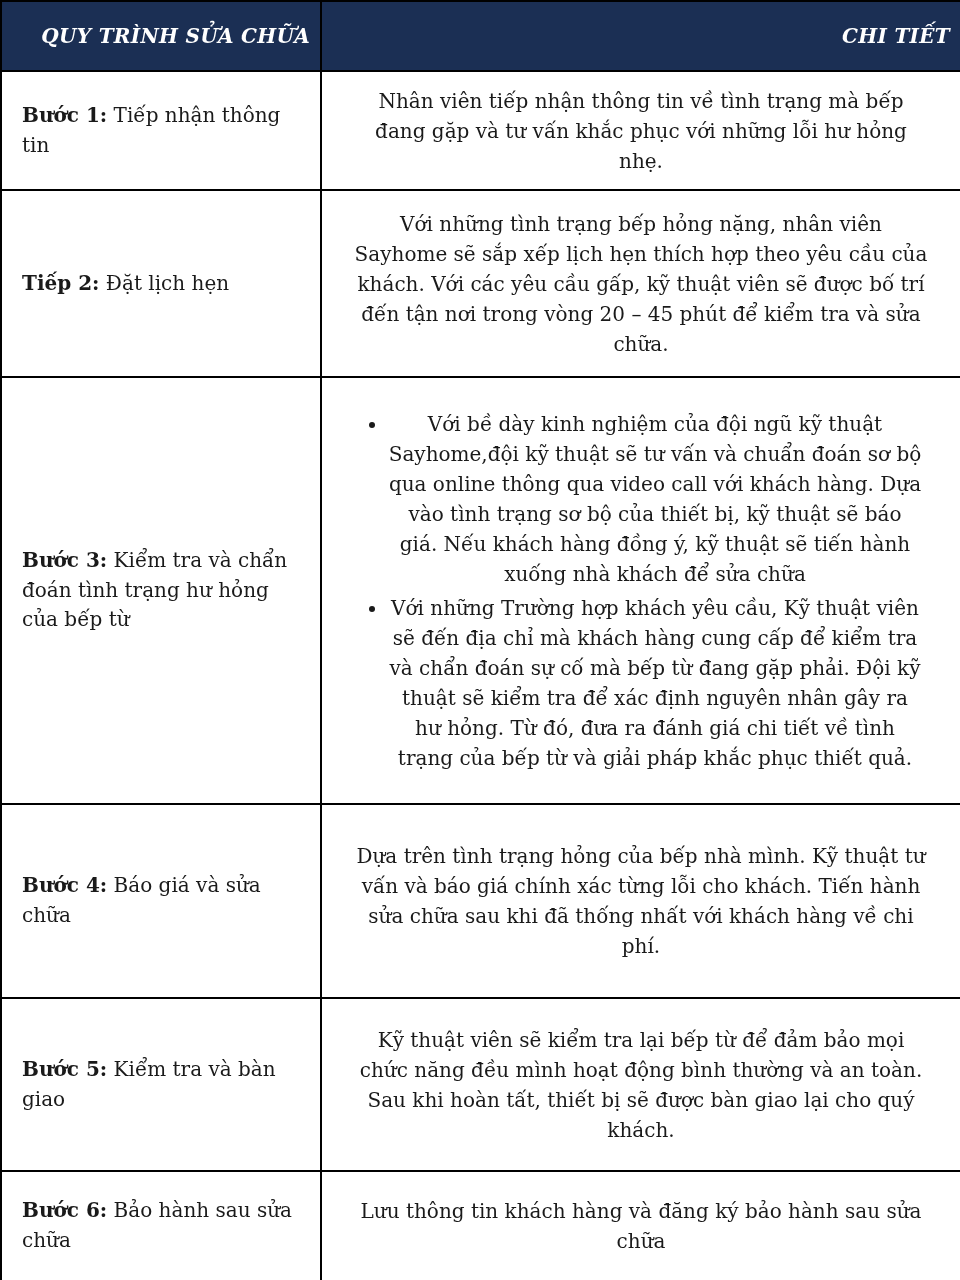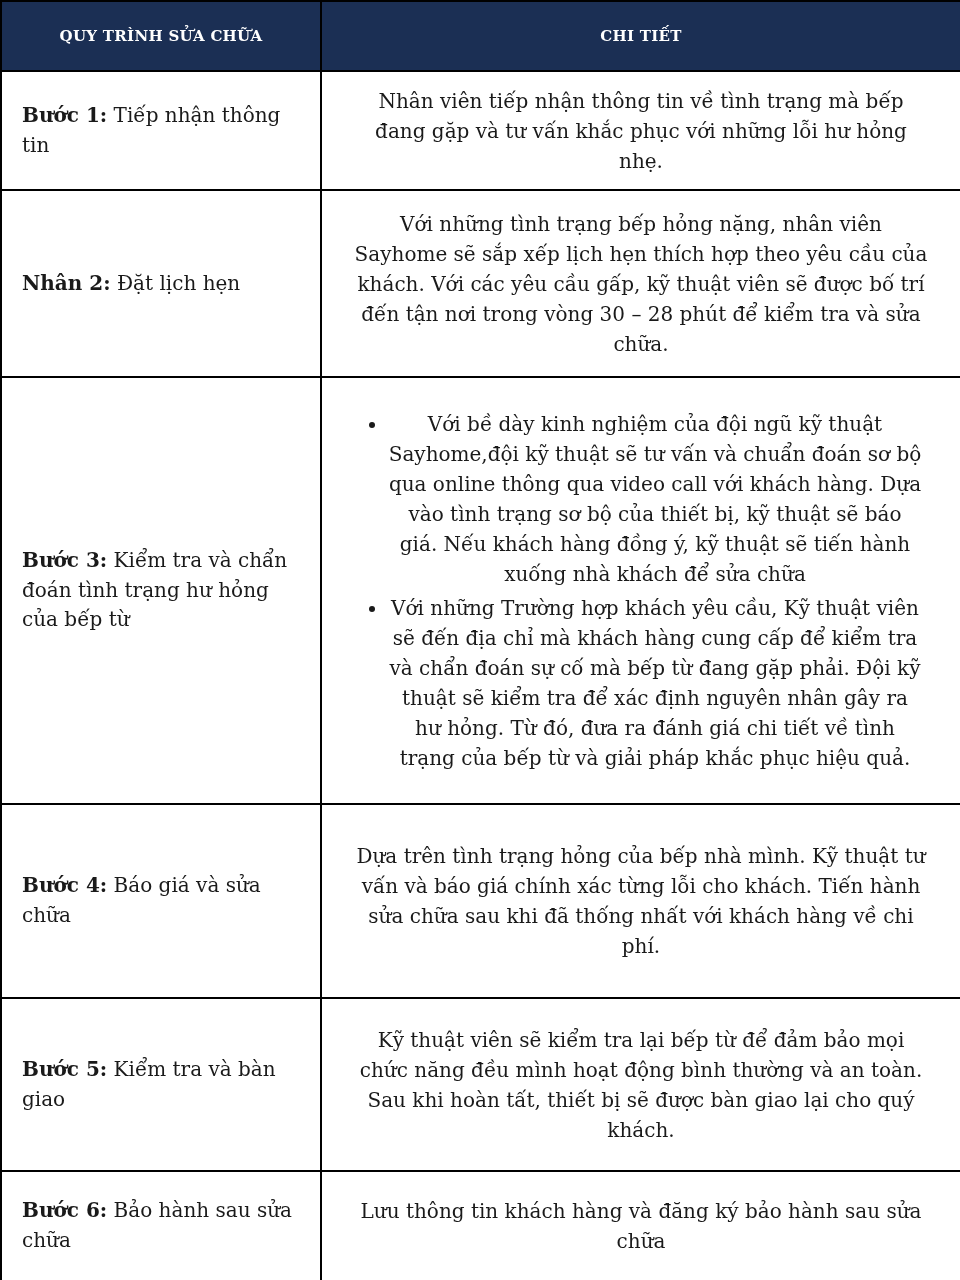--- a/index.html
+++ b/index.html
@@ -29,25 +29,26 @@
   th, td {
     border: 2px solid #000000;
     box-sizing: border-box;
   }
 
   thead tr { height: 70px; }
   thead th {
     background: #1b2f54;
     color: #ffffff;
     font-weight: bold;
-    font-size: 15px;
-    text-align: center;
+    font-size: 20px;
+    text-align: right;
     vertical-align: middle;
     letter-spacing: 0.3px;
     padding: 0 10px;
+    font-style: italic;
   }
 
   tbody tr:nth-child(1) { height: 119px; }
   tbody tr:nth-child(2) { height: 187px; }
   tbody tr:nth-child(3) { height: 427px; }
   tbody tr:nth-child(4) { height: 194px; margin-left: 42px; }
   tbody tr:nth-child(5) { height: 173px; margin-left: 33px; }
   tbody tr:nth-child(6) { height: 110px; margin-top: 44px; }
 
   td.step-cell {
@@ -98,34 +99,34 @@
     <tbody>
       <tr>
         <td class="step-cell">
           <span class="step-label">Bước 1:</span>
           <span class="step-text">Tiếp nhận thông tin</span>
         </td>
         <td class="detail-cell">Nhân viên tiếp nhận thông tin về tình trạng mà bếp đang gặp và tư vấn khắc phục với những lỗi hư hỏng nhẹ.</td>
       </tr>
       <tr>
         <td class="step-cell">
-          <span class="step-label">Nhân 2:</span>
+          <span class="step-label">Tiếp 2:</span>
           <span class="step-text">Đặt lịch hẹn</span>
         </td>
-        <td class="detail-cell">Với những tình trạng bếp hỏng nặng, nhân viên Sayhome sẽ sắp xếp lịch hẹn thích hợp theo yêu cầu của khách. Với các yêu cầu gấp, kỹ thuật viên sẽ được bố trí đến tận nơi trong vòng 30 – 28 phút để kiểm tra và sửa chữa.</td>
+        <td class="detail-cell">Với những tình trạng bếp hỏng nặng, nhân viên Sayhome sẽ sắp xếp lịch hẹn thích hợp theo yêu cầu của khách. Với các yêu cầu gấp, kỹ thuật viên sẽ được bố trí đến tận nơi trong vòng 20 – 45 phút để kiểm tra và sửa chữa.</td>
       </tr>
       <tr>
         <td class="step-cell">
           <span class="step-label">Bước 3:</span>
           <span class="step-text">Kiểm tra và chẩn đoán tình trạng hư hỏng của bếp từ</span>
         </td>
         <td class="detail-cell">
           <ul class="bullet-list">
             <li>Với bề dày kinh nghiệm của đội ngũ kỹ thuật Sayhome,đội kỹ thuật sẽ tư vấn và chuẩn đoán sơ bộ qua online thông qua video call với khách hàng. Dựa vào tình trạng sơ bộ của thiết bị, kỹ thuật sẽ báo giá. Nếu khách hàng đồng ý, kỹ thuật sẽ tiến hành xuống nhà khách để sửa chữa</li>
-            <li>Với những Trường hợp khách yêu cầu, Kỹ thuật viên sẽ đến địa chỉ mà khách hàng cung cấp để kiểm tra và chẩn đoán sự cố mà bếp từ đang gặp phải. Đội kỹ thuật sẽ kiểm tra để xác định nguyên nhân gây ra hư hỏng. Từ đó, đưa ra đánh giá chi tiết về tình trạng của bếp từ và giải pháp khắc phục hiệu quả.</li>
+            <li>Với những Trường hợp khách yêu cầu, Kỹ thuật viên sẽ đến địa chỉ mà khách hàng cung cấp để kiểm tra và chẩn đoán sự cố mà bếp từ đang gặp phải. Đội kỹ thuật sẽ kiểm tra để xác định nguyên nhân gây ra hư hỏng. Từ đó, đưa ra đánh giá chi tiết về tình trạng của bếp từ và giải pháp khắc phục thiết quả.</li>
           </ul>
         </td>
       </tr>
       <tr>
         <td class="step-cell">
           <span class="step-label">Bước 4:</span>
           <span class="step-text">Báo giá và sửa chữa</span>
         </td>
         <td class="detail-cell">Dựa trên tình trạng hỏng của bếp nhà mình. Kỹ thuật tư vấn và báo giá chính xác từng lỗi cho khách. Tiến hành sửa chữa sau khi đã thống nhất với khách hàng về chi phí.</td>
       </tr>

